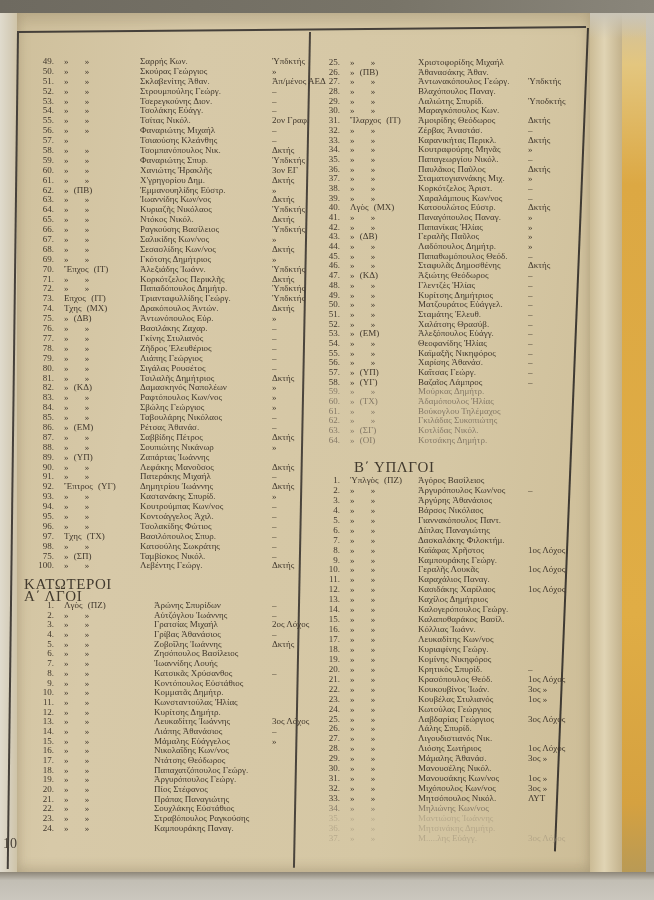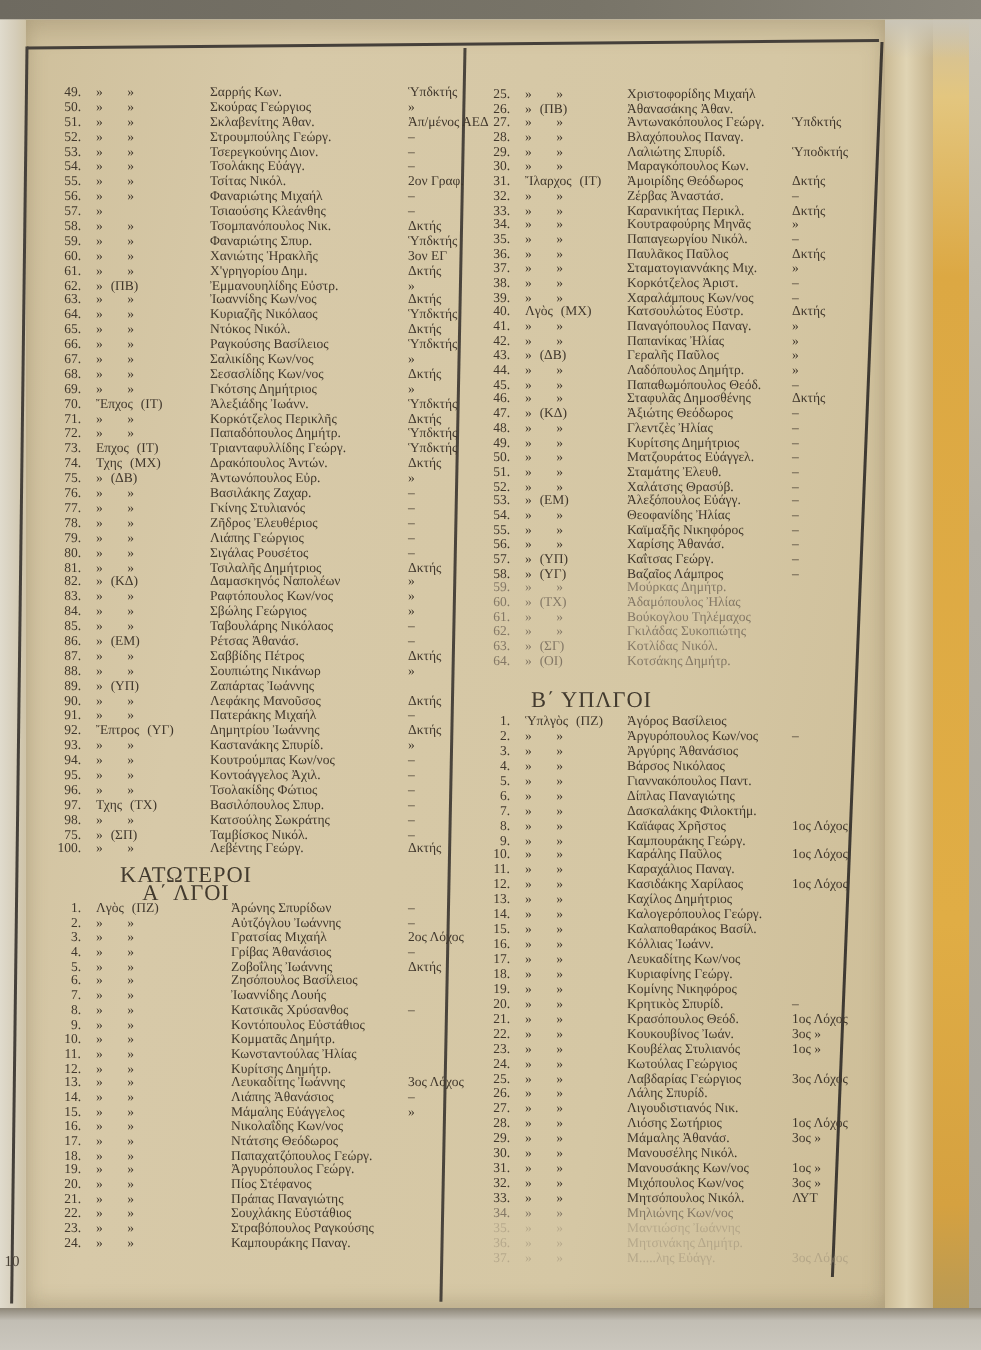--- a/index.html
+++ b/index.html
@@ -50,23 +50,23 @@
   .col-right .c-note{width:62px;}
   #list-left-upper{left:24px;top:57px;width:288px;--pitch:9.9px;}
   #list-left-lower{left:24px;top:601px;width:288px;--pitch:9.7px;}
   #list-left-lower .c-name{padding-left:14px;}
   #list-right-upper{left:314px;top:58px;width:276px;--pitch:9.7px;}
   #list-right-lower{left:314px;top:476px;width:276px;--pitch:9.95px;}
   .f1{color:#6f6456;opacity:.8;}
   .f2{color:#9d9078;opacity:.55;filter:blur(.3px);}
   
   .sec-header{position:absolute;color:#423a2e;font-size:15px;letter-spacing:.6px;line-height:11.5px;}
-  #header-left{left:24px;top:579px;width:200px;text-align:center;}
+  #header-left{left:24px;top:579px;width:200px;}
   #header-right{left:354px;top:462px;}
-  .page-num{position:absolute;left:3px;top:836px;font-size:10px;color:#4a4238;}
+  .page-num{position:absolute;left:3px;top:836px;font-size:14px;color:#4a4238;}
 </style>
 </head>
 <body>
 
 <div class="band-top"></div>
 <div class="band-bottom"></div>
 <div class="edge-left"></div>
 
 <div class="paper"></div>
 <div class="strip-shadow"></div>
@@ -842,21 +842,21 @@
     </div>
     <div class="row">
       <span class="c-num">9.</span>
       <span class="c-rank ditto">» »</span>
       <span class="c-name">Καμπουράκης Γεώργ.</span>
       <span class="c-note"></span>
     </div>
     <div class="row">
       <span class="c-num">10.</span>
       <span class="c-rank ditto">» »</span>
-      <span class="c-name">Καράλης Παῦλος</span>
+      <span class="c-name">Γεραλῆς Λουκᾶς</span>
       <span class="c-note">1ος Λόχος</span>
     </div>
     <div class="row">
       <span class="c-num">11.</span>
       <span class="c-rank ditto">» »</span>
       <span class="c-name">Καραχάλιος Παναγ.</span>
       <span class="c-note"></span>
     </div>
     <div class="row">
       <span class="c-num">12.</span>

